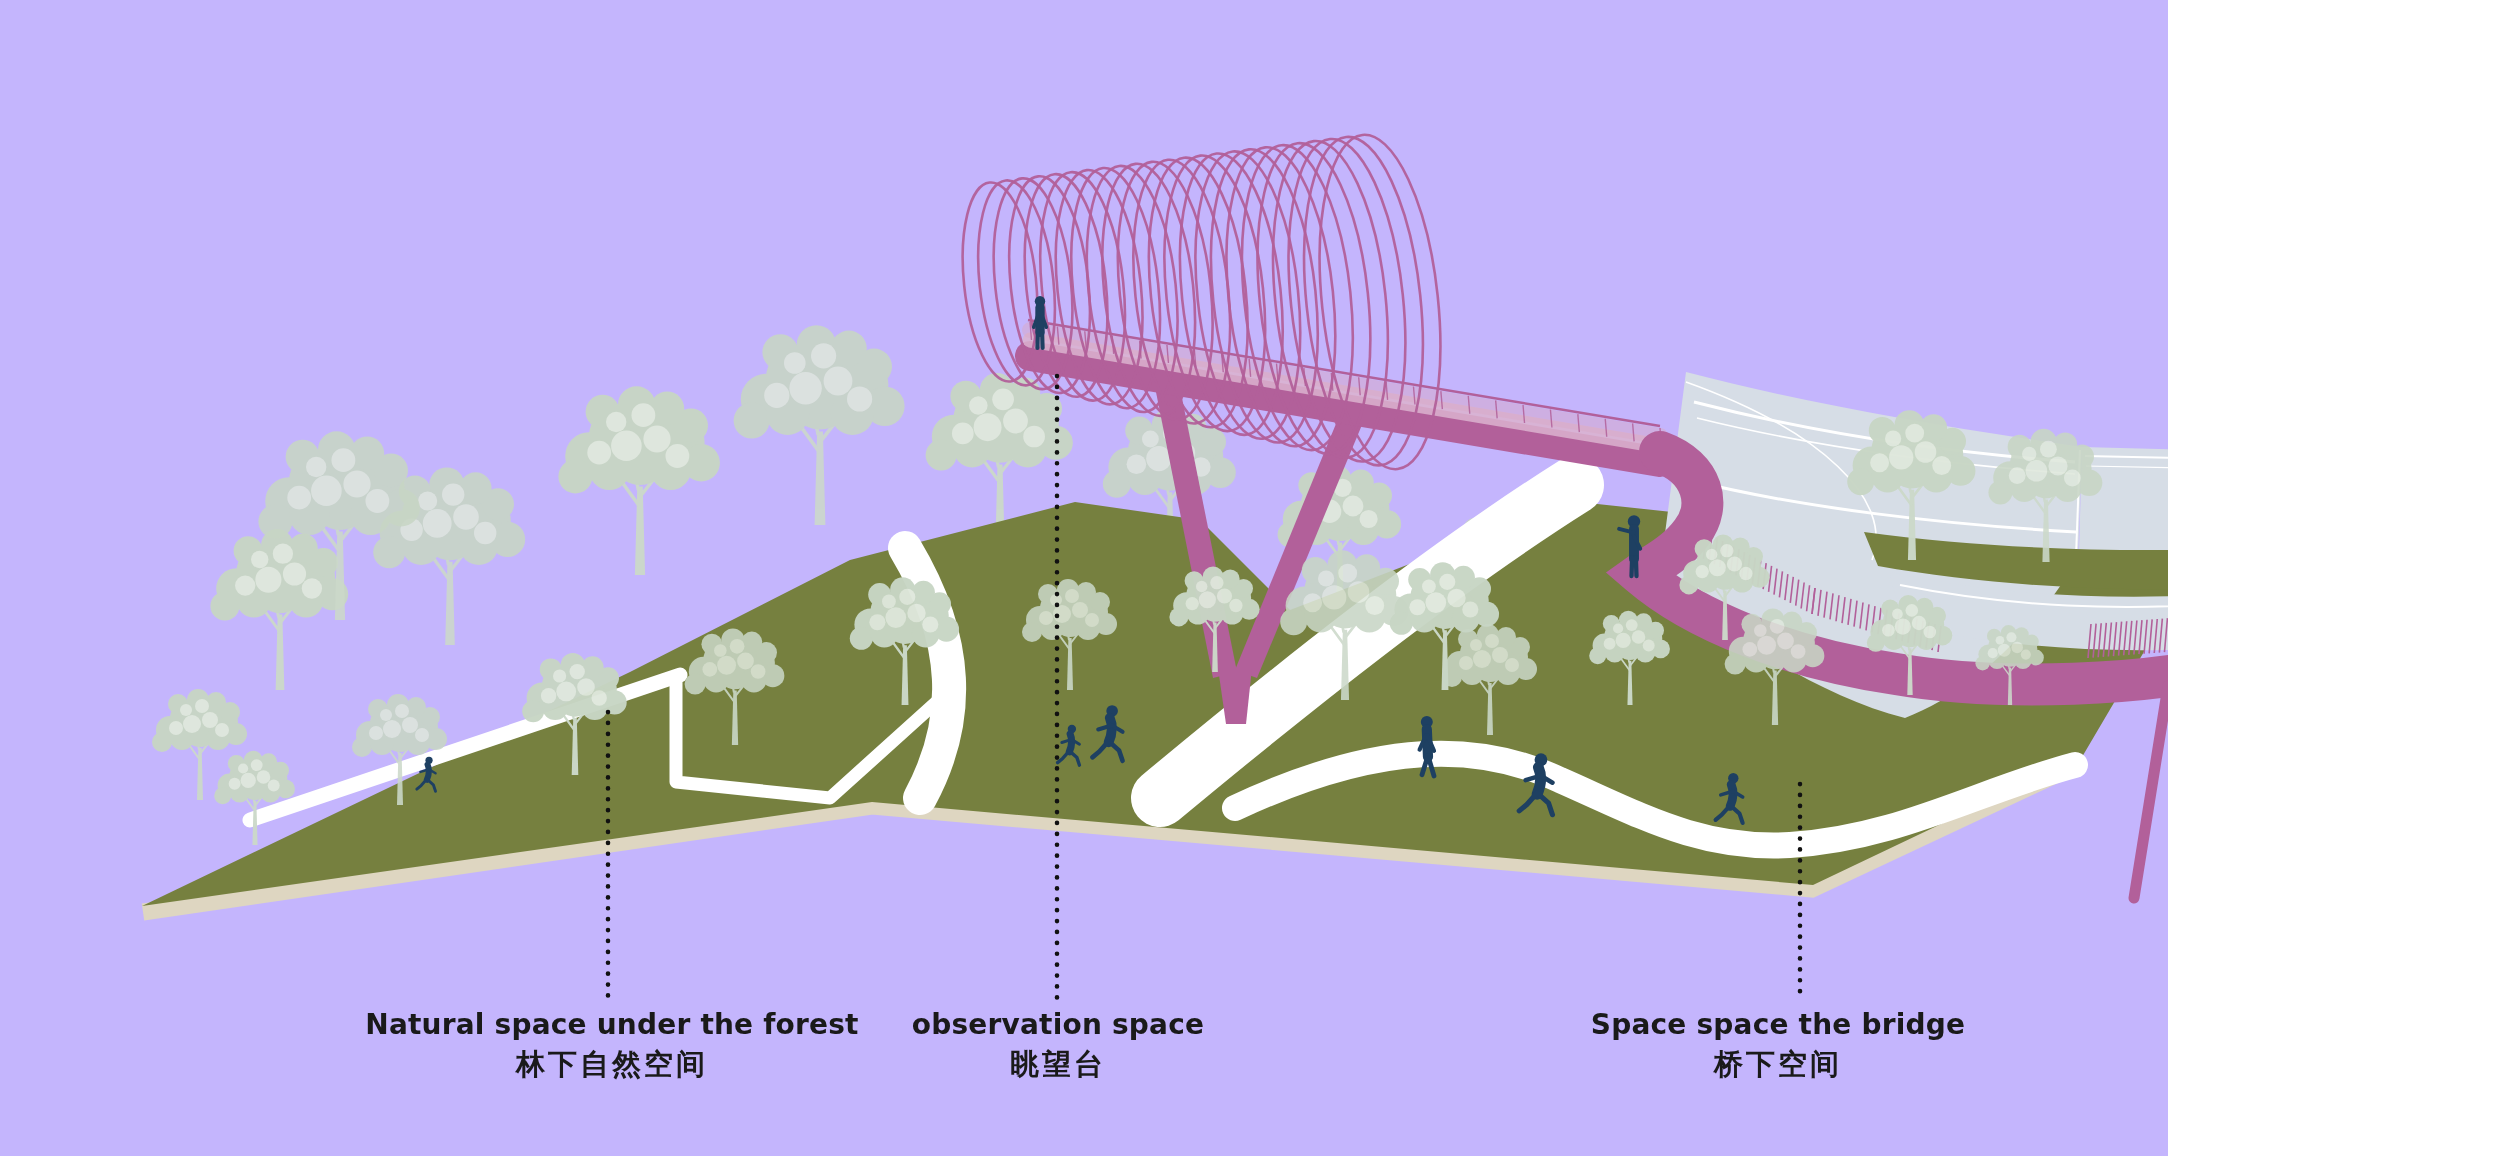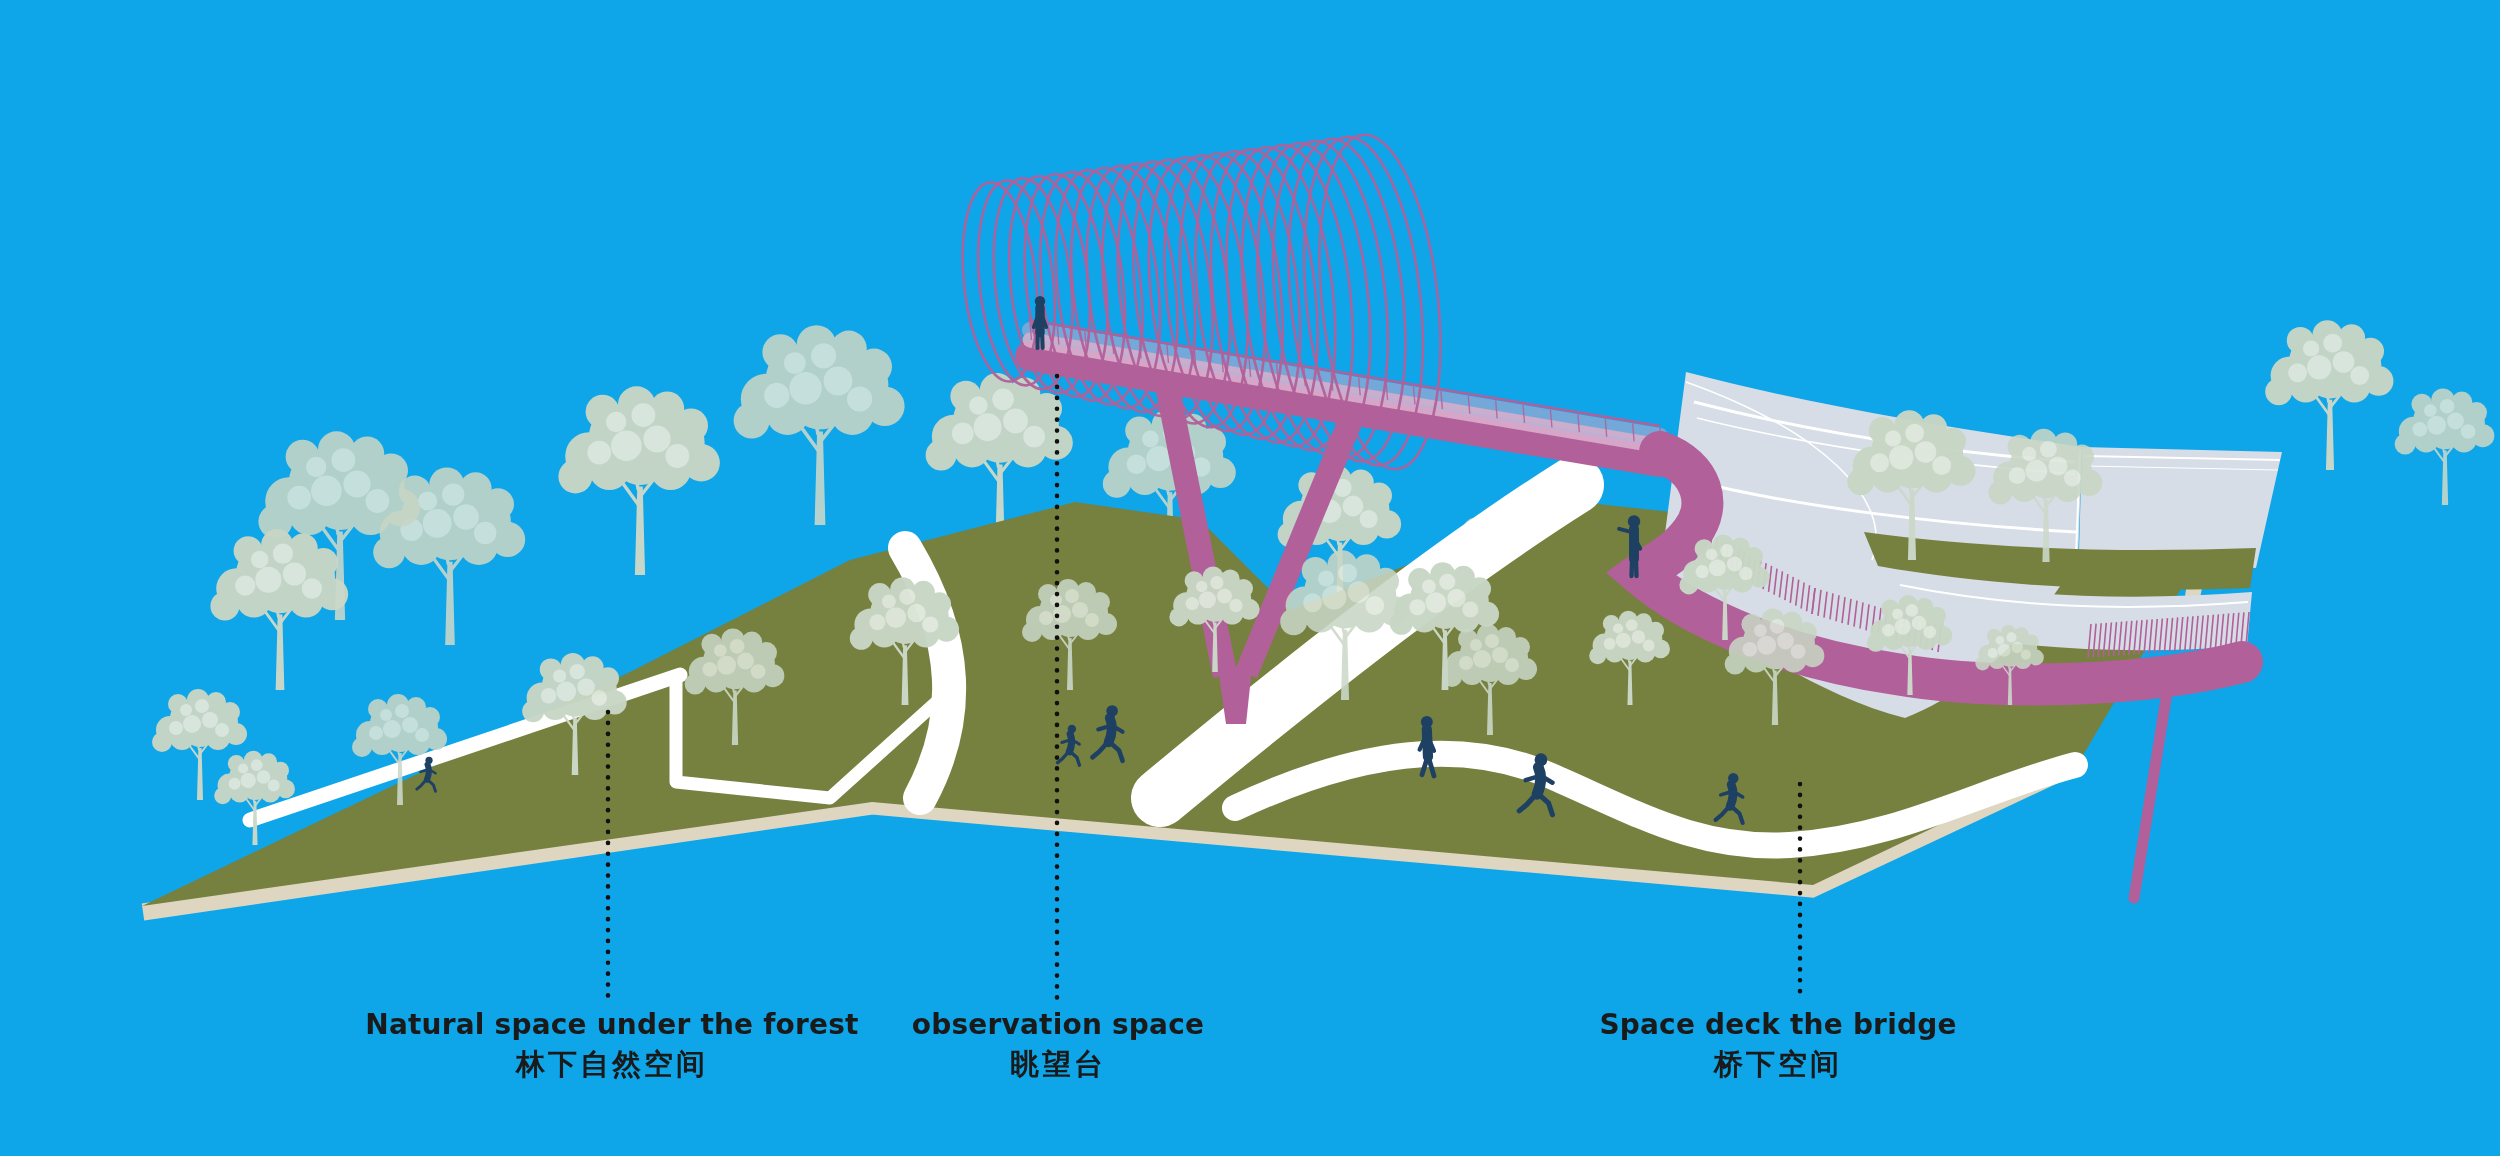--- a/index.html
+++ b/index.html
@@ -1,16 +1,16 @@
 <!DOCTYPE html>
 <html><head>
 <meta charset="utf-8">
 <style>
   html,body{margin:0;padding:0;background:#ffffff;}
-  .stage{position:relative;width:2500px;height:1156px;background:#0ea5e9;overflow:hidden;
+  .stage{position:relative;width:2168px;height:1156px;background:#c4b5fd;overflow:hidden;
          font-family:"DejaVu Sans","Liberation Sans",sans-serif;}
   .stage svg{position:absolute;left:0;top:0;}
   .label{position:absolute;top:1008px;transform:translateX(-50%);text-align:center;color:#1a1a1a;}
   .label .en{font-size:28px;font-weight:bold;letter-spacing:0.2px;white-space:nowrap;}
   .label .zh{font-size:29px;font-weight:bold;letter-spacing:3px;margin-top:4px;white-space:nowrap;}
 </style>
 </head>
 <body>
 
 <div class="stage">
@@ -306,16 +306,16 @@
 
 <div class="label" id="label-0" style="left: 612px;">
   <div class="en">Natural space under the forest</div>
   <div class="zh">林下自然空间</div>
 </div>
 <div class="label" id="label-1" style="left: 1058px;">
   <div class="en">observation space</div>
   <div class="zh">眺望台</div>
 </div>
 <div class="label" id="label-2" style="left: 1778px;">
-  <div class="en">Space deck the bridge</div>
+  <div class="en">Space space the bridge</div>
   <div class="zh">桥下空间</div>
 </div>
 
 </div>
 </body></html>

